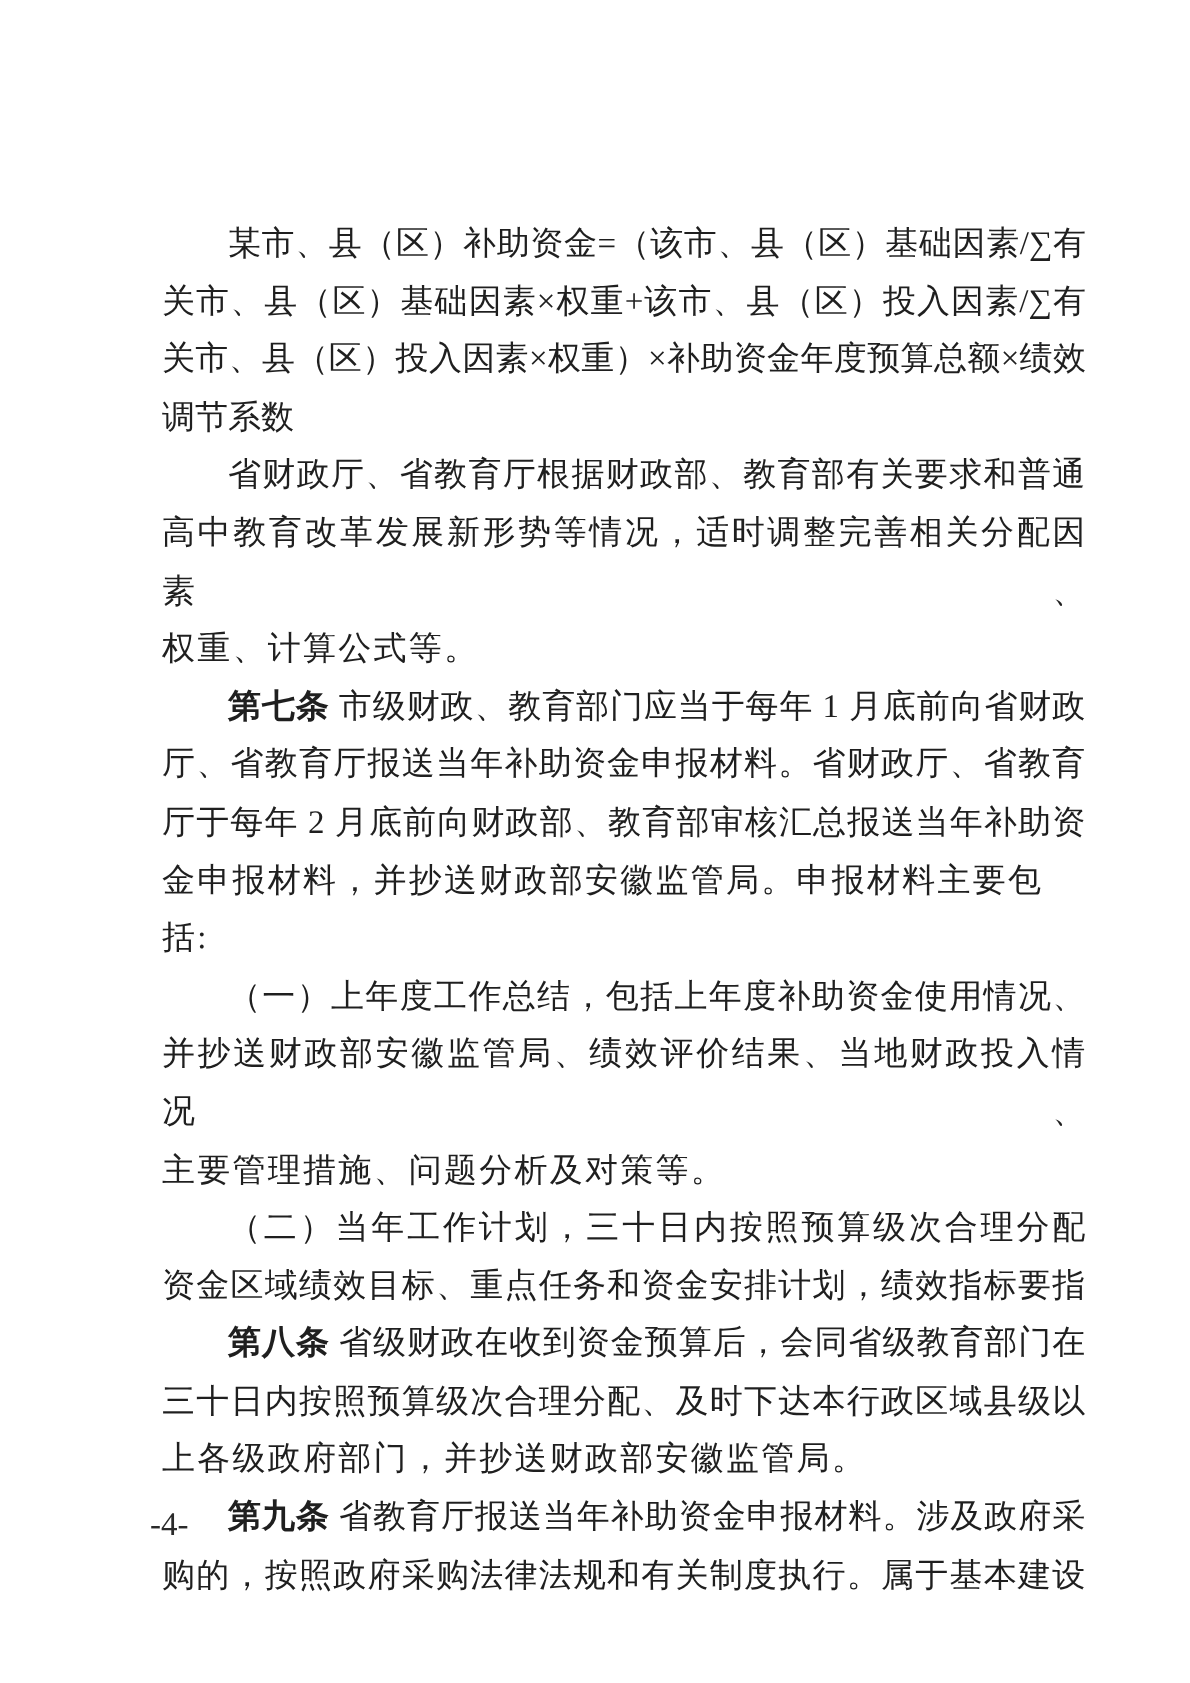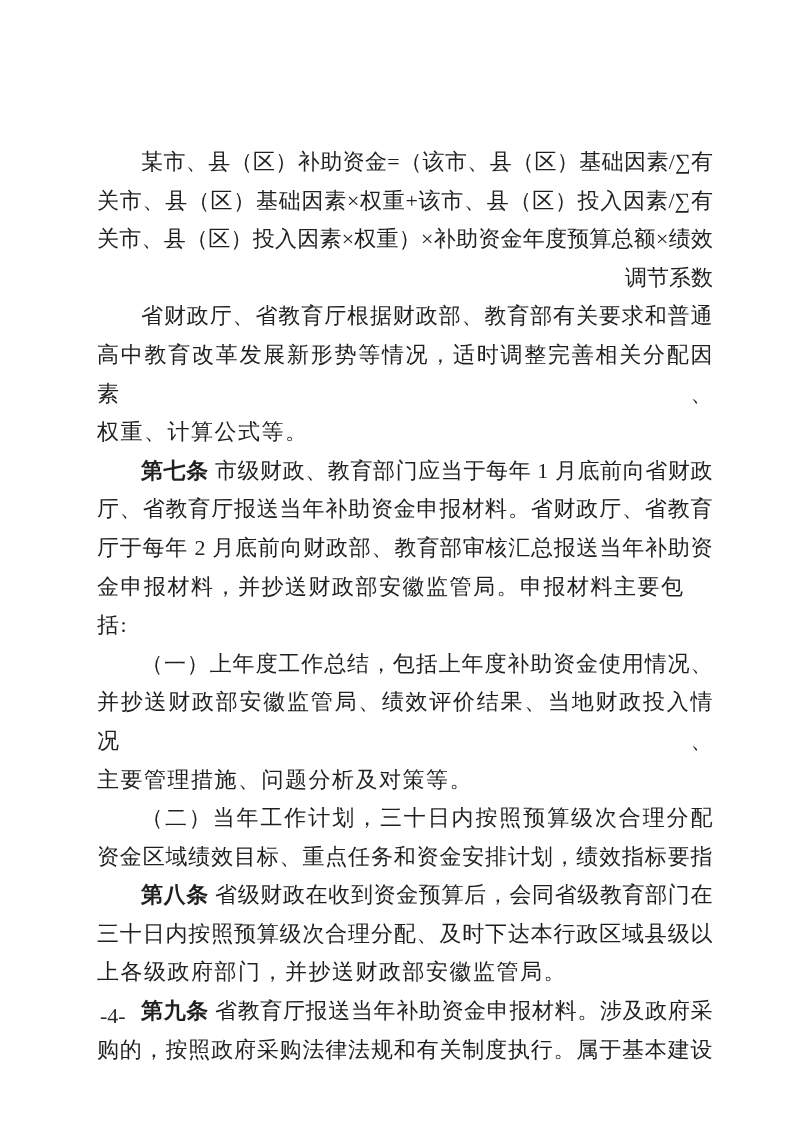--- a/index.html
+++ b/index.html
@@ -10,38 +10,38 @@
     color: #1f1f1f;
     position: relative;
     overflow: hidden;
   }
   .page {
     position: absolute; inset: 0;
     background: #ffffff;
   }
   .content {
     position: absolute;
-    left: 97px; top: 143px;
+    left: 108px; top: 143px;
     width: 616px;
   }
   .para { margin: 0; padding: 0; }
   .line {
     font-size: 22px;
     line-height: 38.6px;
     letter-spacing: 0.5px;
     text-align: left;
     min-height: 38.6px;
   }
   .j {
     text-align: justify;
     text-align-last: justify;
   }
   .first { text-indent: 2em; }
   .last { letter-spacing: 1.5px; }
-  .formula .line { letter-spacing: 0; text-align: right; }
+  .formula .line { letter-spacing: 0; }
   .term {
     font-family: Liberation Sans, sans-serif;
     font-weight: 700;
   }
   .page-number {
     position: absolute;
     left: 100px; top: 1001px;
     font-size: 22px;
     line-height: 30px;
     color: #2a2a2a;

